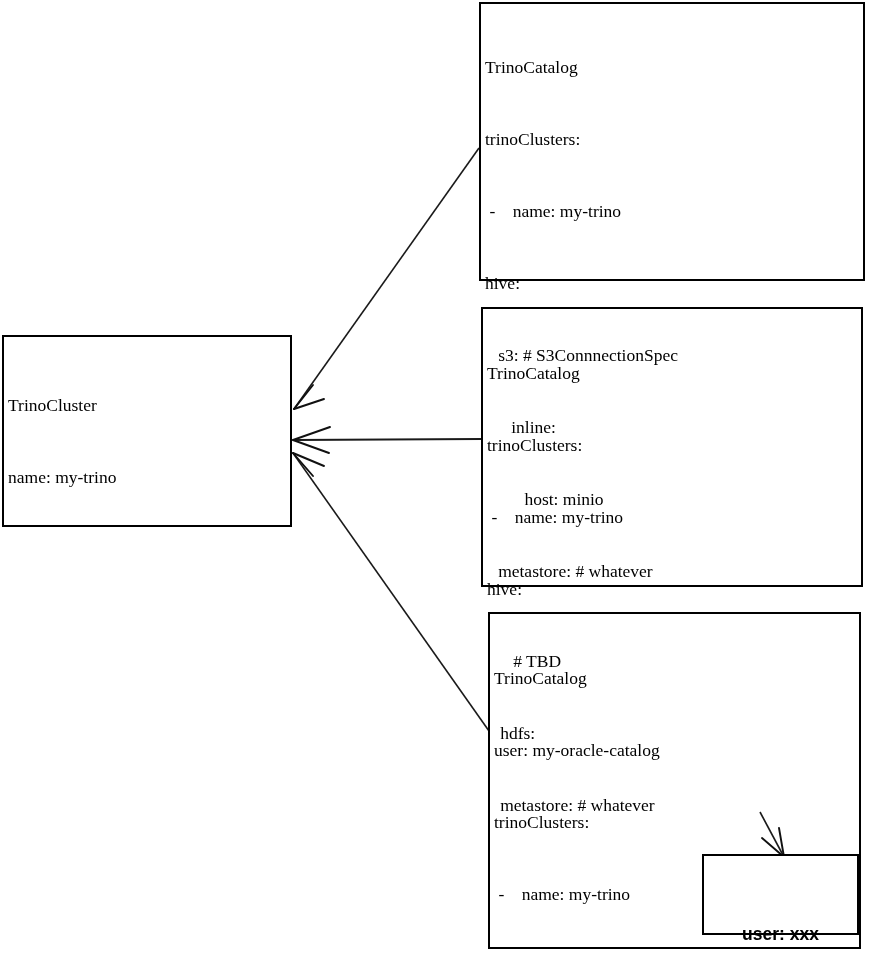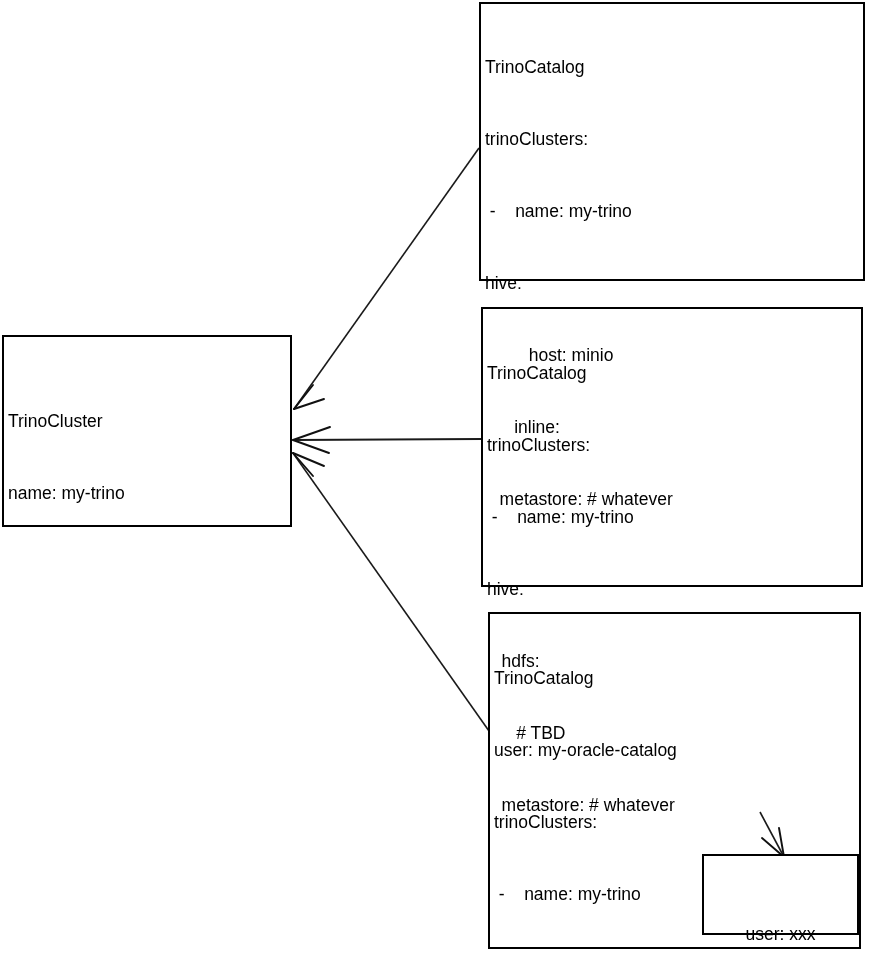--- a/index.html
+++ b/index.html
@@ -42,21 +42,21 @@
     stroke-width: 2.1;
   }
   .arrow-barb {
     stroke: #111111;
     stroke-width: 1.9;
     fill: none;
     stroke-linecap: round;
   }
   .node-text {
     position: absolute;
-    font-family: Liberation Sans, sans-serif;
+    font-family: Liberation Serif, serif;
     font-size: 17.5px;
     line-height: 24px;
     color: #000000;
     white-space: pre;
     letter-spacing: 0px;
   }
   .node-text .line {
     display: block;
     height: 24px;
   }
@@ -65,20 +65,21 @@
     font-family: "Liberation Sans", sans-serif;
     font-size: 17.5px;
     line-height: 26px;
     color: #000000;
     white-space: pre;
     text-align: center;
   }
   .inner-text .line {
     display: block;
     height: 26px;
+    font-weight: bold;
   }
 </style>
 </head>
 <body>
 
 <div id="diagram-root">
 
   <svg class="canvas" viewBox="0 0 872 954" xmlns="http://www.w3.org/2000/svg">
 
     <g>
@@ -109,42 +110,43 @@
 
     <g>
       <line class="edge-line" x1="760" y1="812" x2="784" y2="857"></line>
       <path class="arrow-barb" d="M 784 857 L 762 838"></path>
       <path class="arrow-barb" d="M 784 857 L 779 828"></path>
     </g>
 
     <rect class="node-rect" x="703" y="855" width="155" height="79"></rect>
   </svg>
 
-  <div class="node-text" style="left:8px; top:361px;">
+  <div class="node-text" style="left:8px; top:345px;">
     <span class="line">TrinoCluster</span>
     <span class="line">name: my-trino</span>
   </div>
 
   <div class="node-text" style="left:485px; top:7px;">
     <span class="line">TrinoCatalog</span>
     <span class="line">trinoClusters:</span>
     <span class="line"> -    name: my-trino</span>
     <span class="line">hive:</span>
+    <span class="line">   s3: # S3ConnnectionSpec</span>
+    <span class="line">      inline:</span>
     <span class="line">         host: minio</span>
-    <span class="line">      inline:</span>
     <span class="line">   metastore: # whatever</span>
   </div>
 
   <div class="node-text" style="left:487px; top:313px;">
     <span class="line">TrinoCatalog</span>
     <span class="line">trinoClusters:</span>
     <span class="line"> -    name: my-trino</span>
     <span class="line">hive:</span>
+    <span class="line">      # TBD</span>
     <span class="line">   hdfs:</span>
-    <span class="line">      # TBD</span>
     <span class="line">   metastore: # whatever</span>
   </div>
 
   <div class="node-text" style="left:494px; top:618px;">
     <span class="line">TrinoCatalog</span>
     <span class="line">user: my-oracle-catalog</span>
     <span class="line">trinoClusters:</span>
     <span class="line"> -    name: my-trino</span>
     
     

